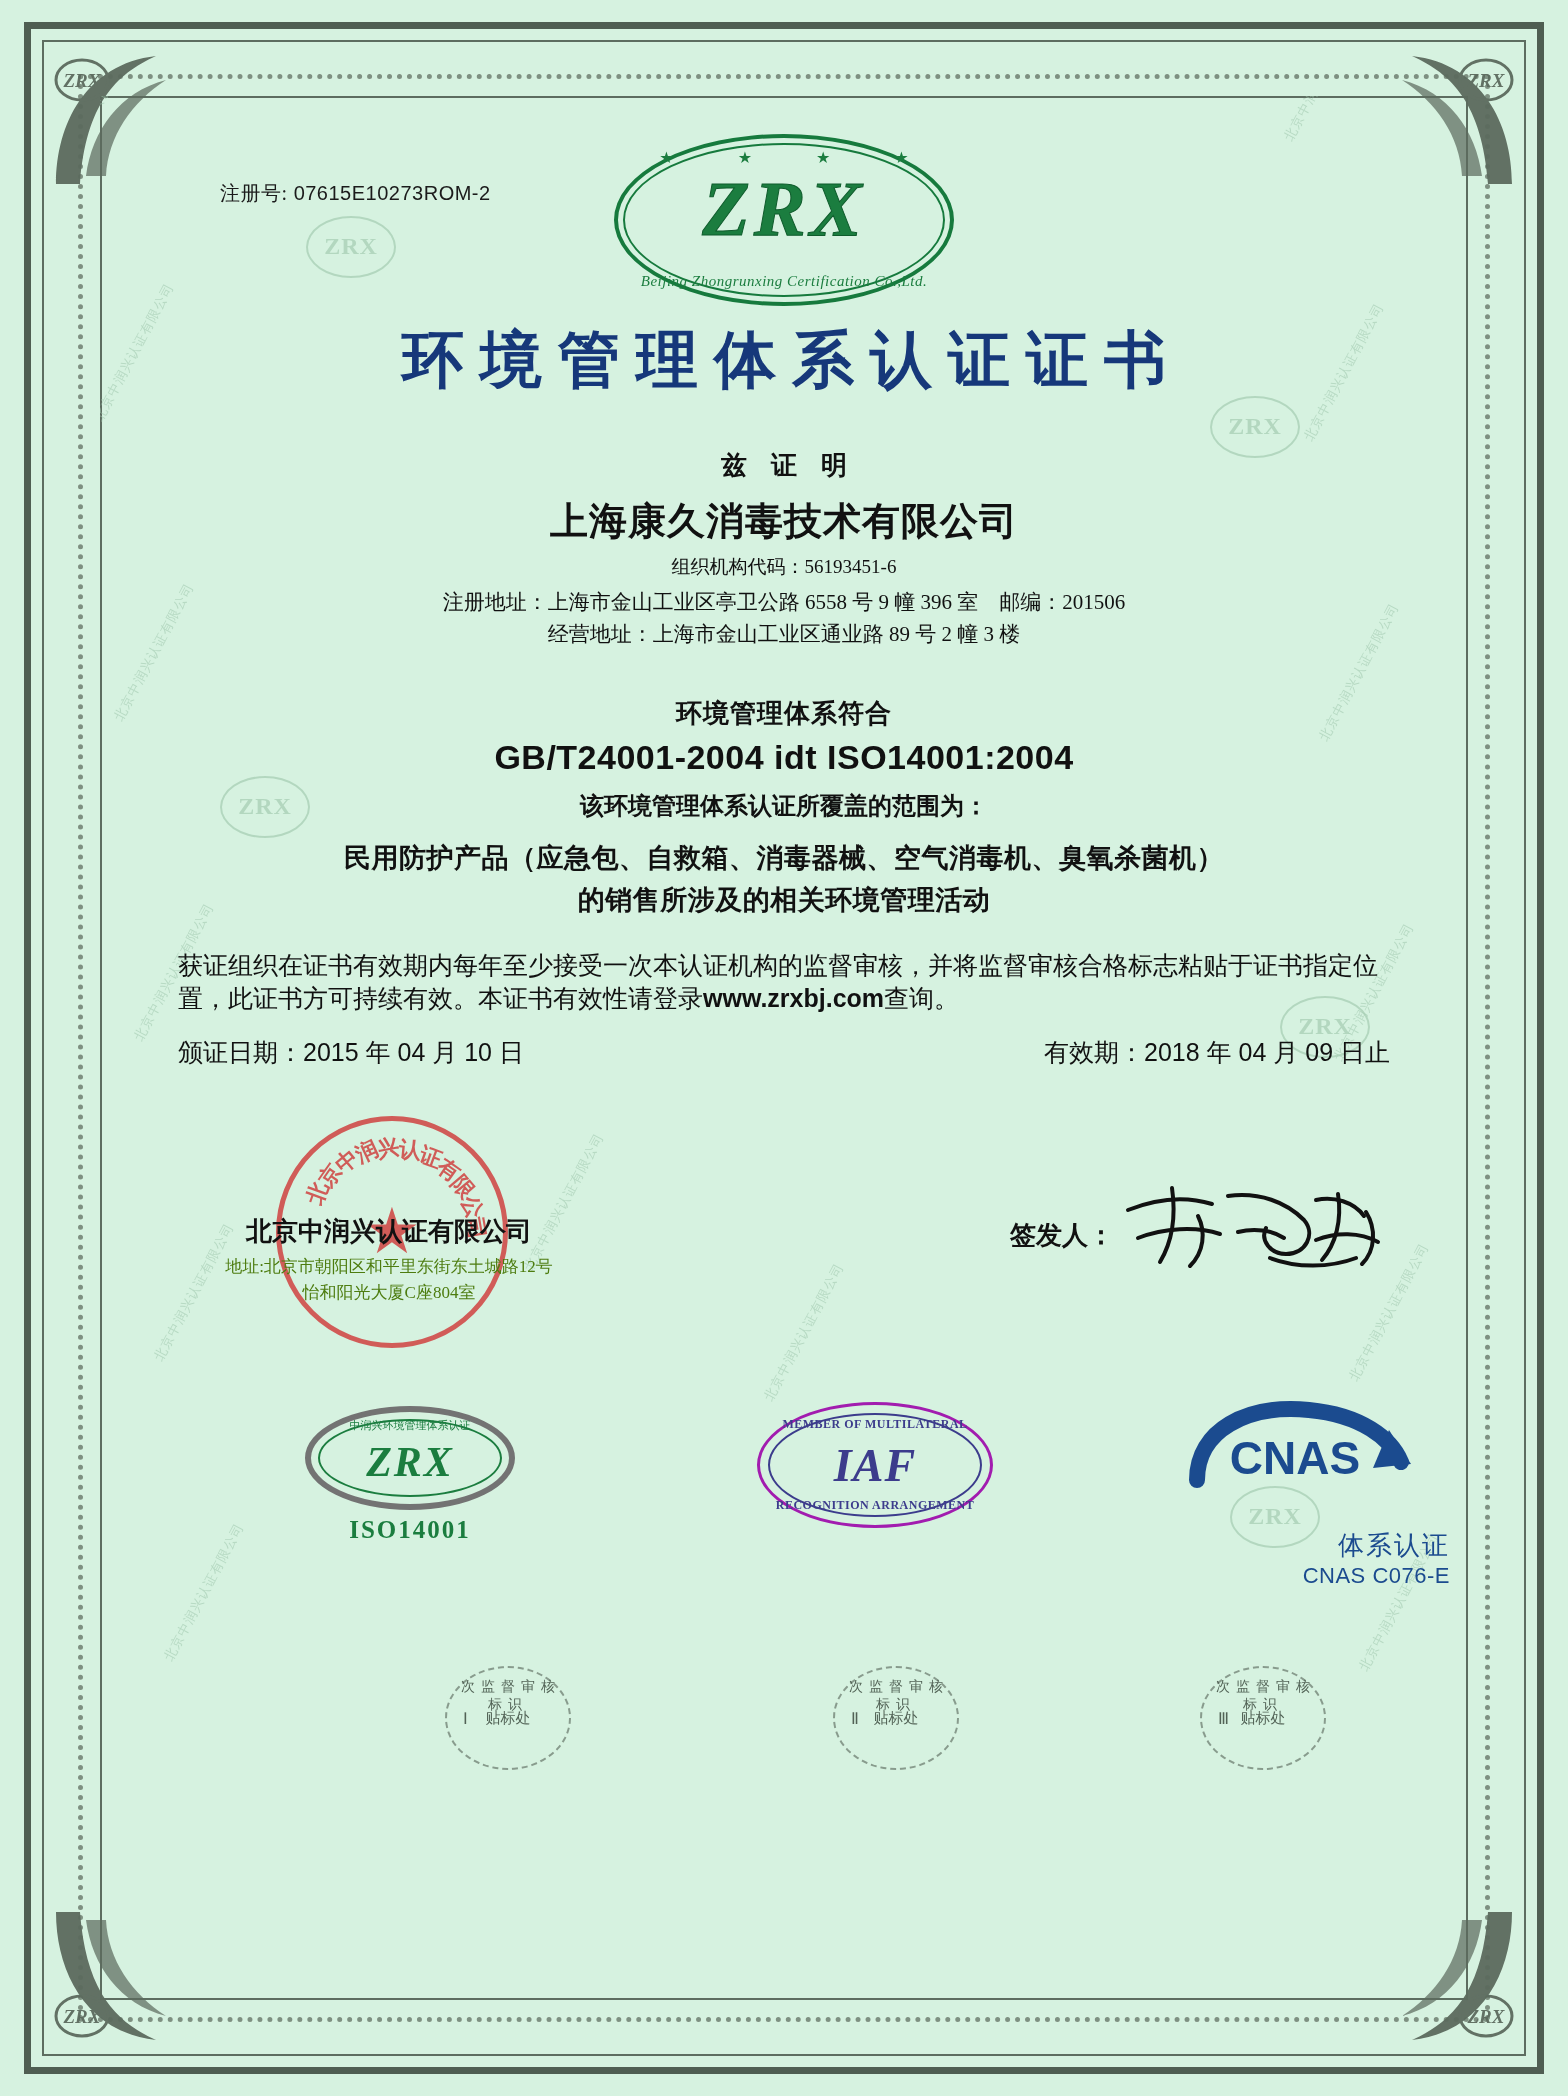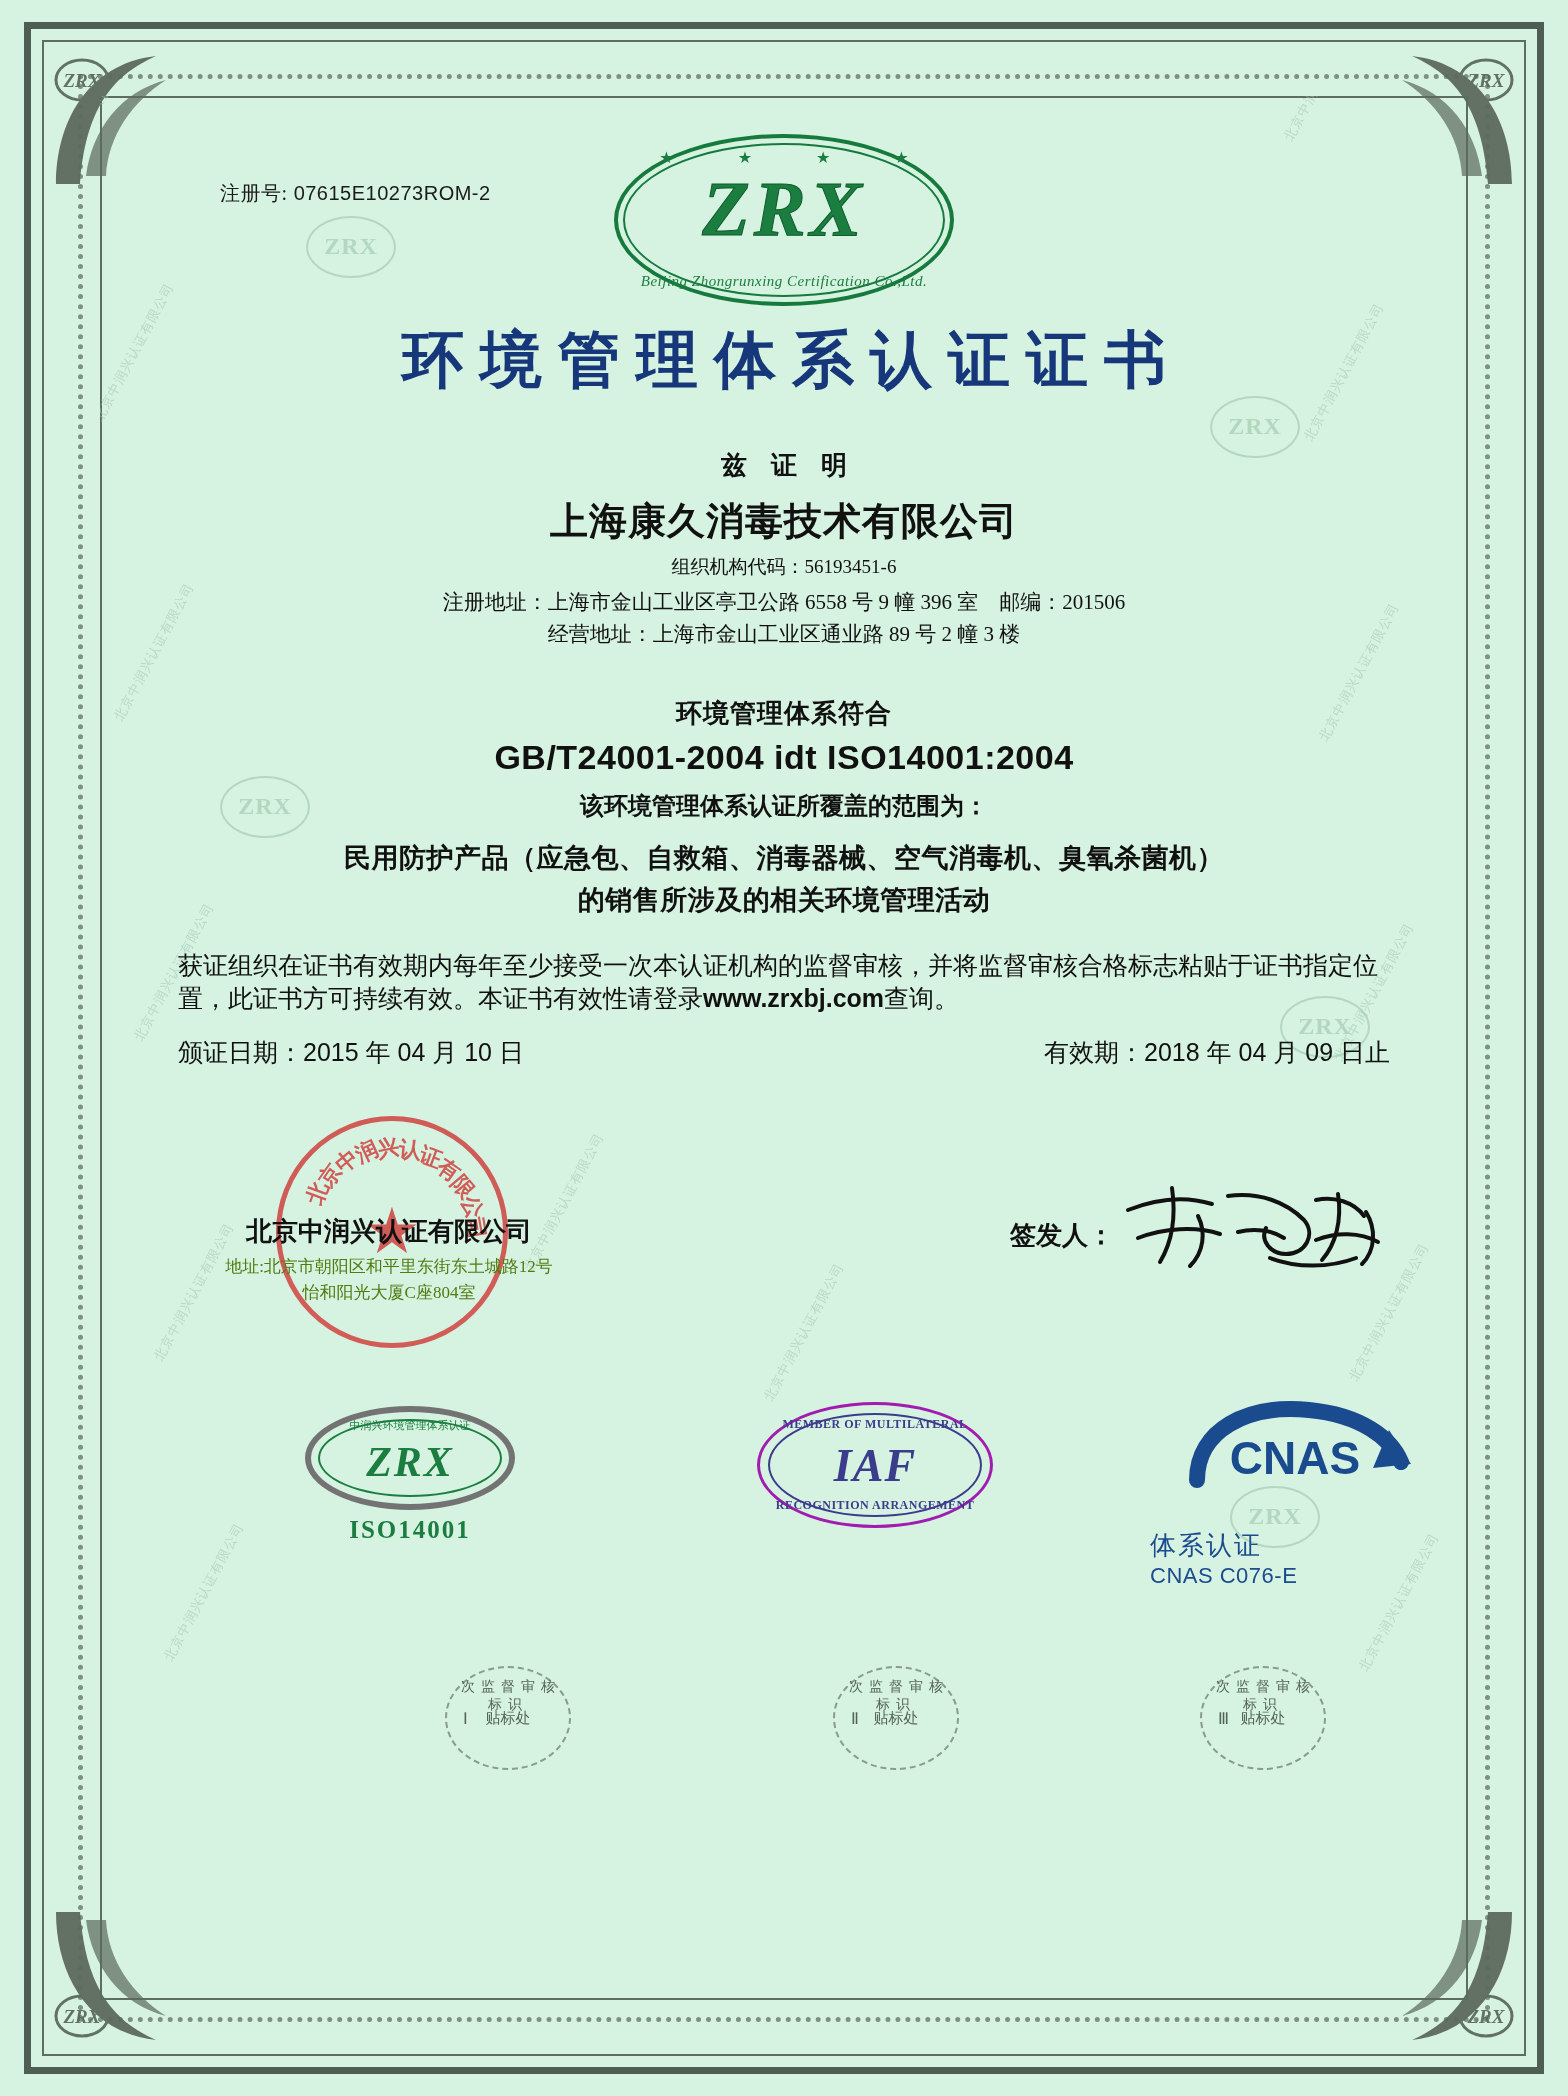--- a/index.html
+++ b/index.html
@@ -468,21 +468,21 @@
     letter-spacing: 0.5px;
   }
   .iaf .top-text { top: 12px; }
   .iaf .bot-text { bottom: 12px; }
 
   .cnas {
     position: absolute;
     left: 1040px;
     top: -10px;
     width: 300px;
-    text-align: left;
+    text-align: right;
   }
   .cnas .mark {
     position: relative;
     margin: 0 auto;
     width: 250px;
     height: 120px;
   }
   .cnas .mark svg { width: 250px; height: 120px; }
   .cnas .sub1 {
     font-size: 26px;

